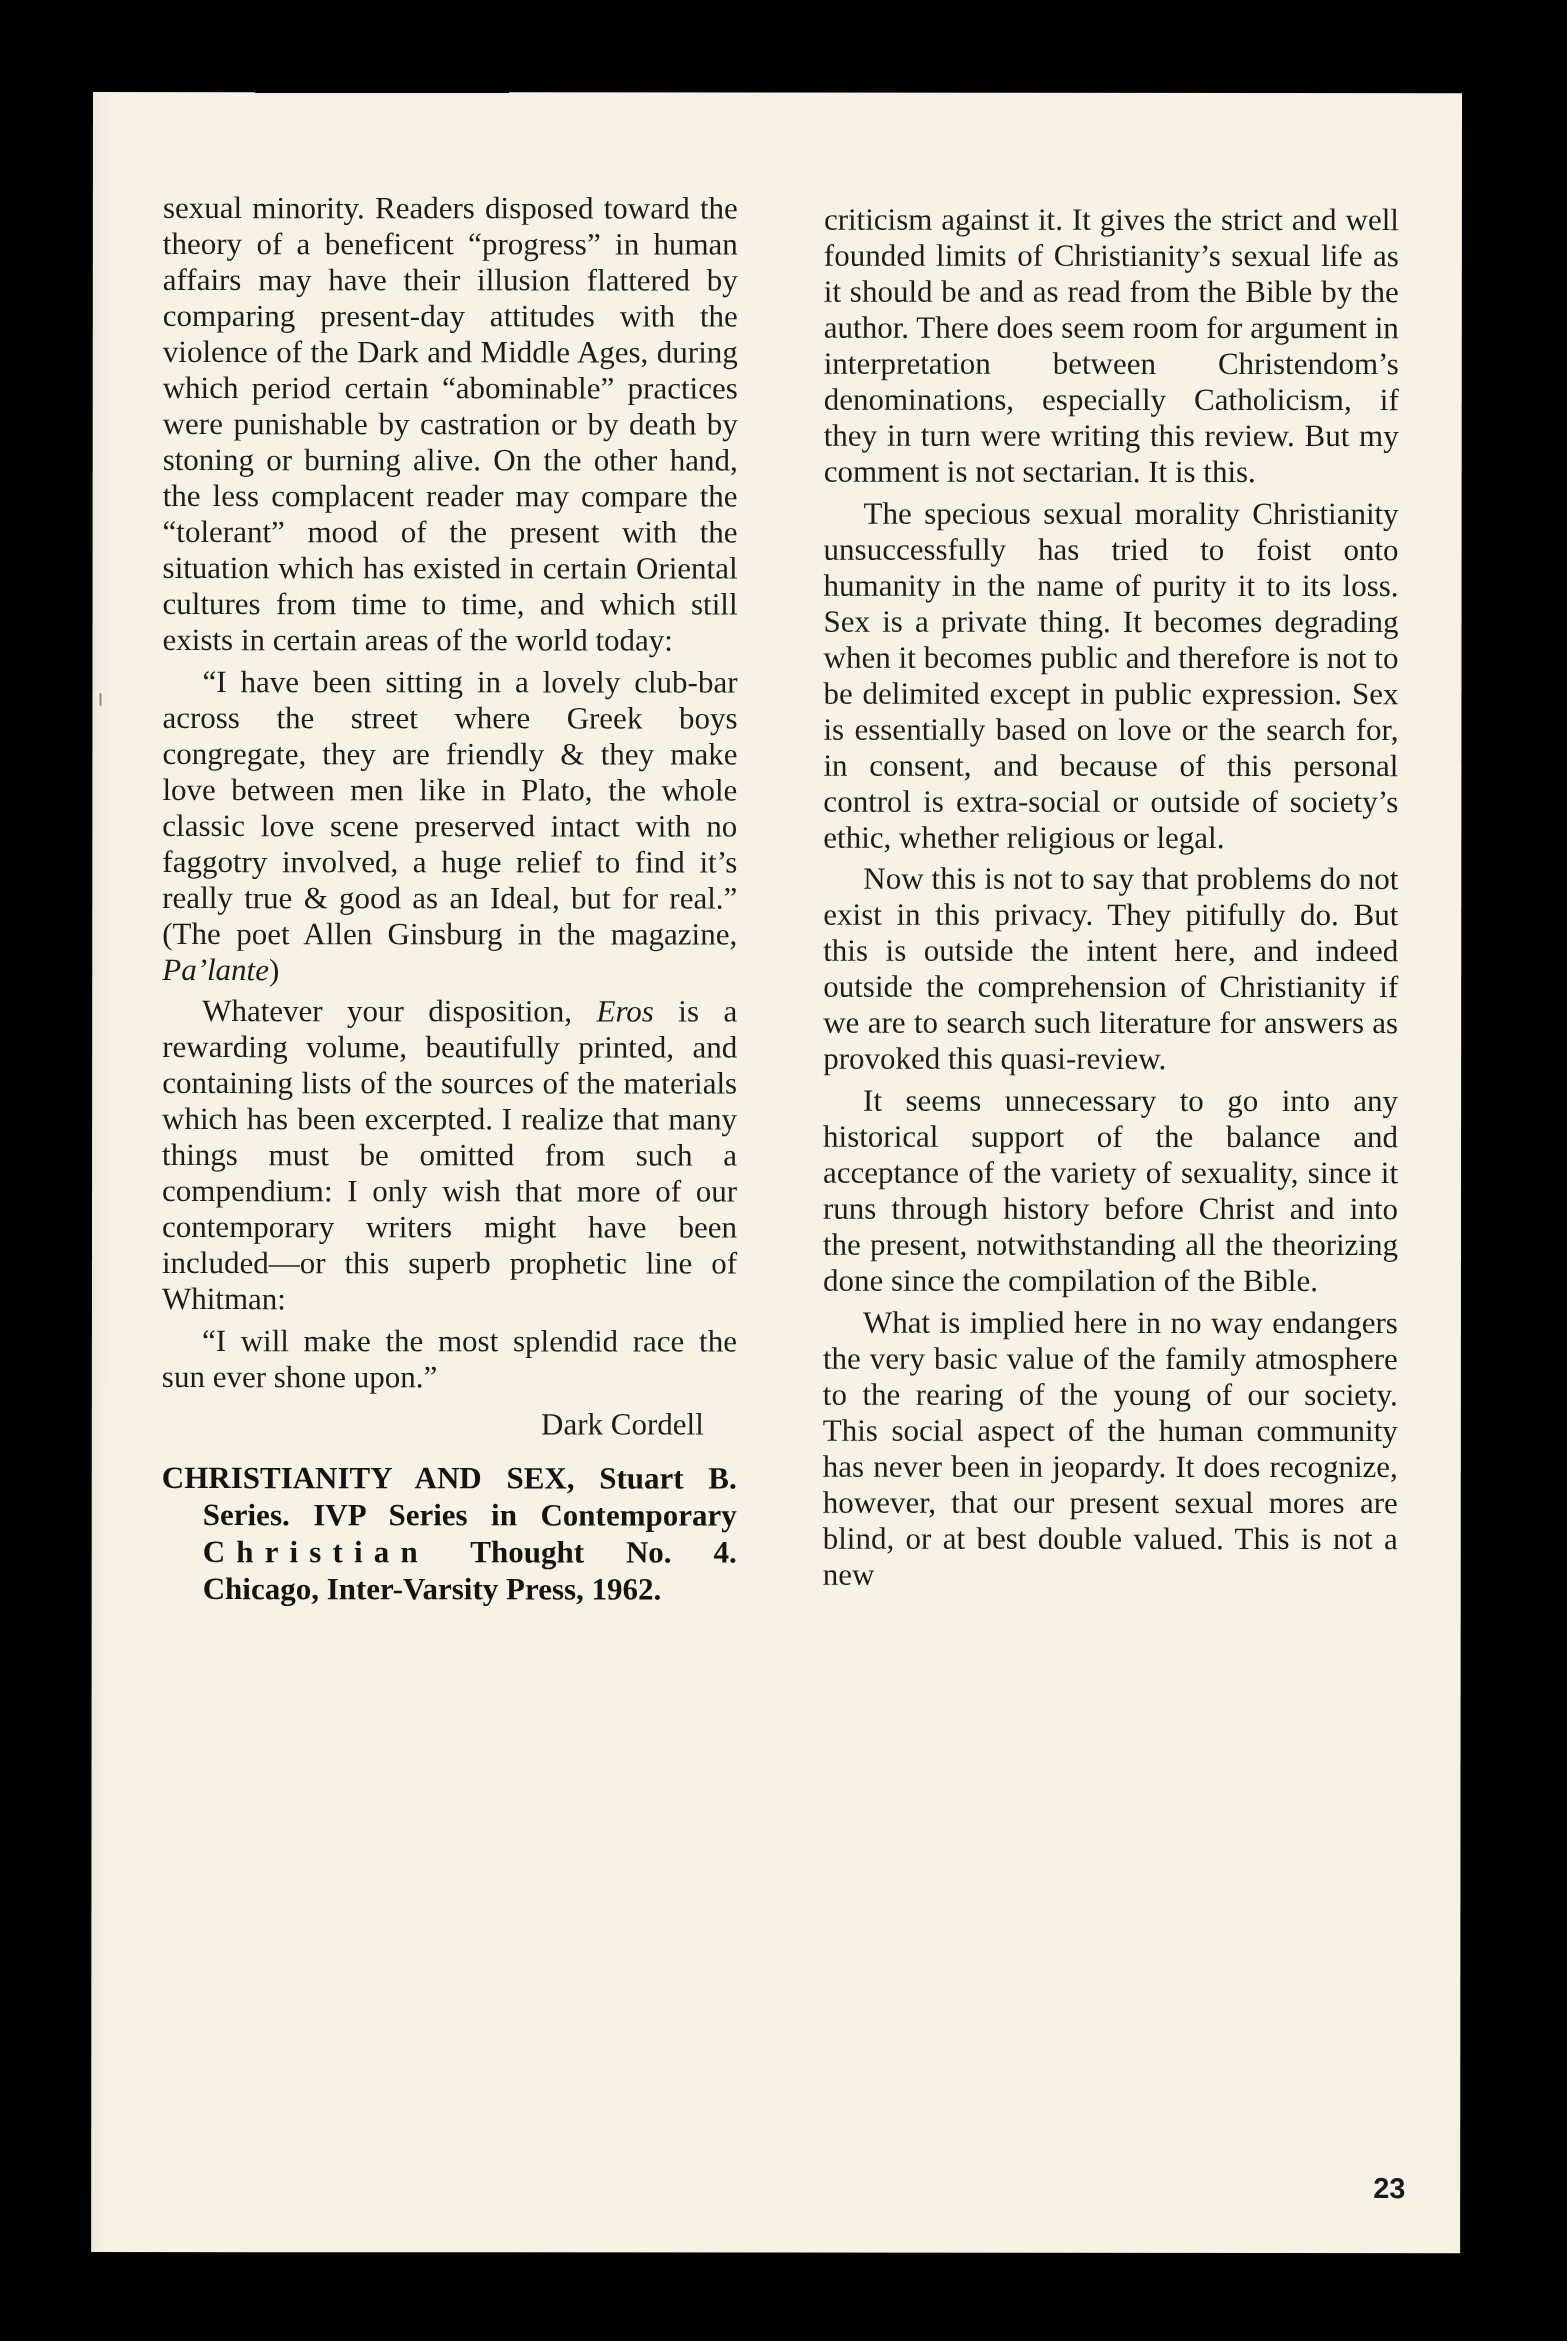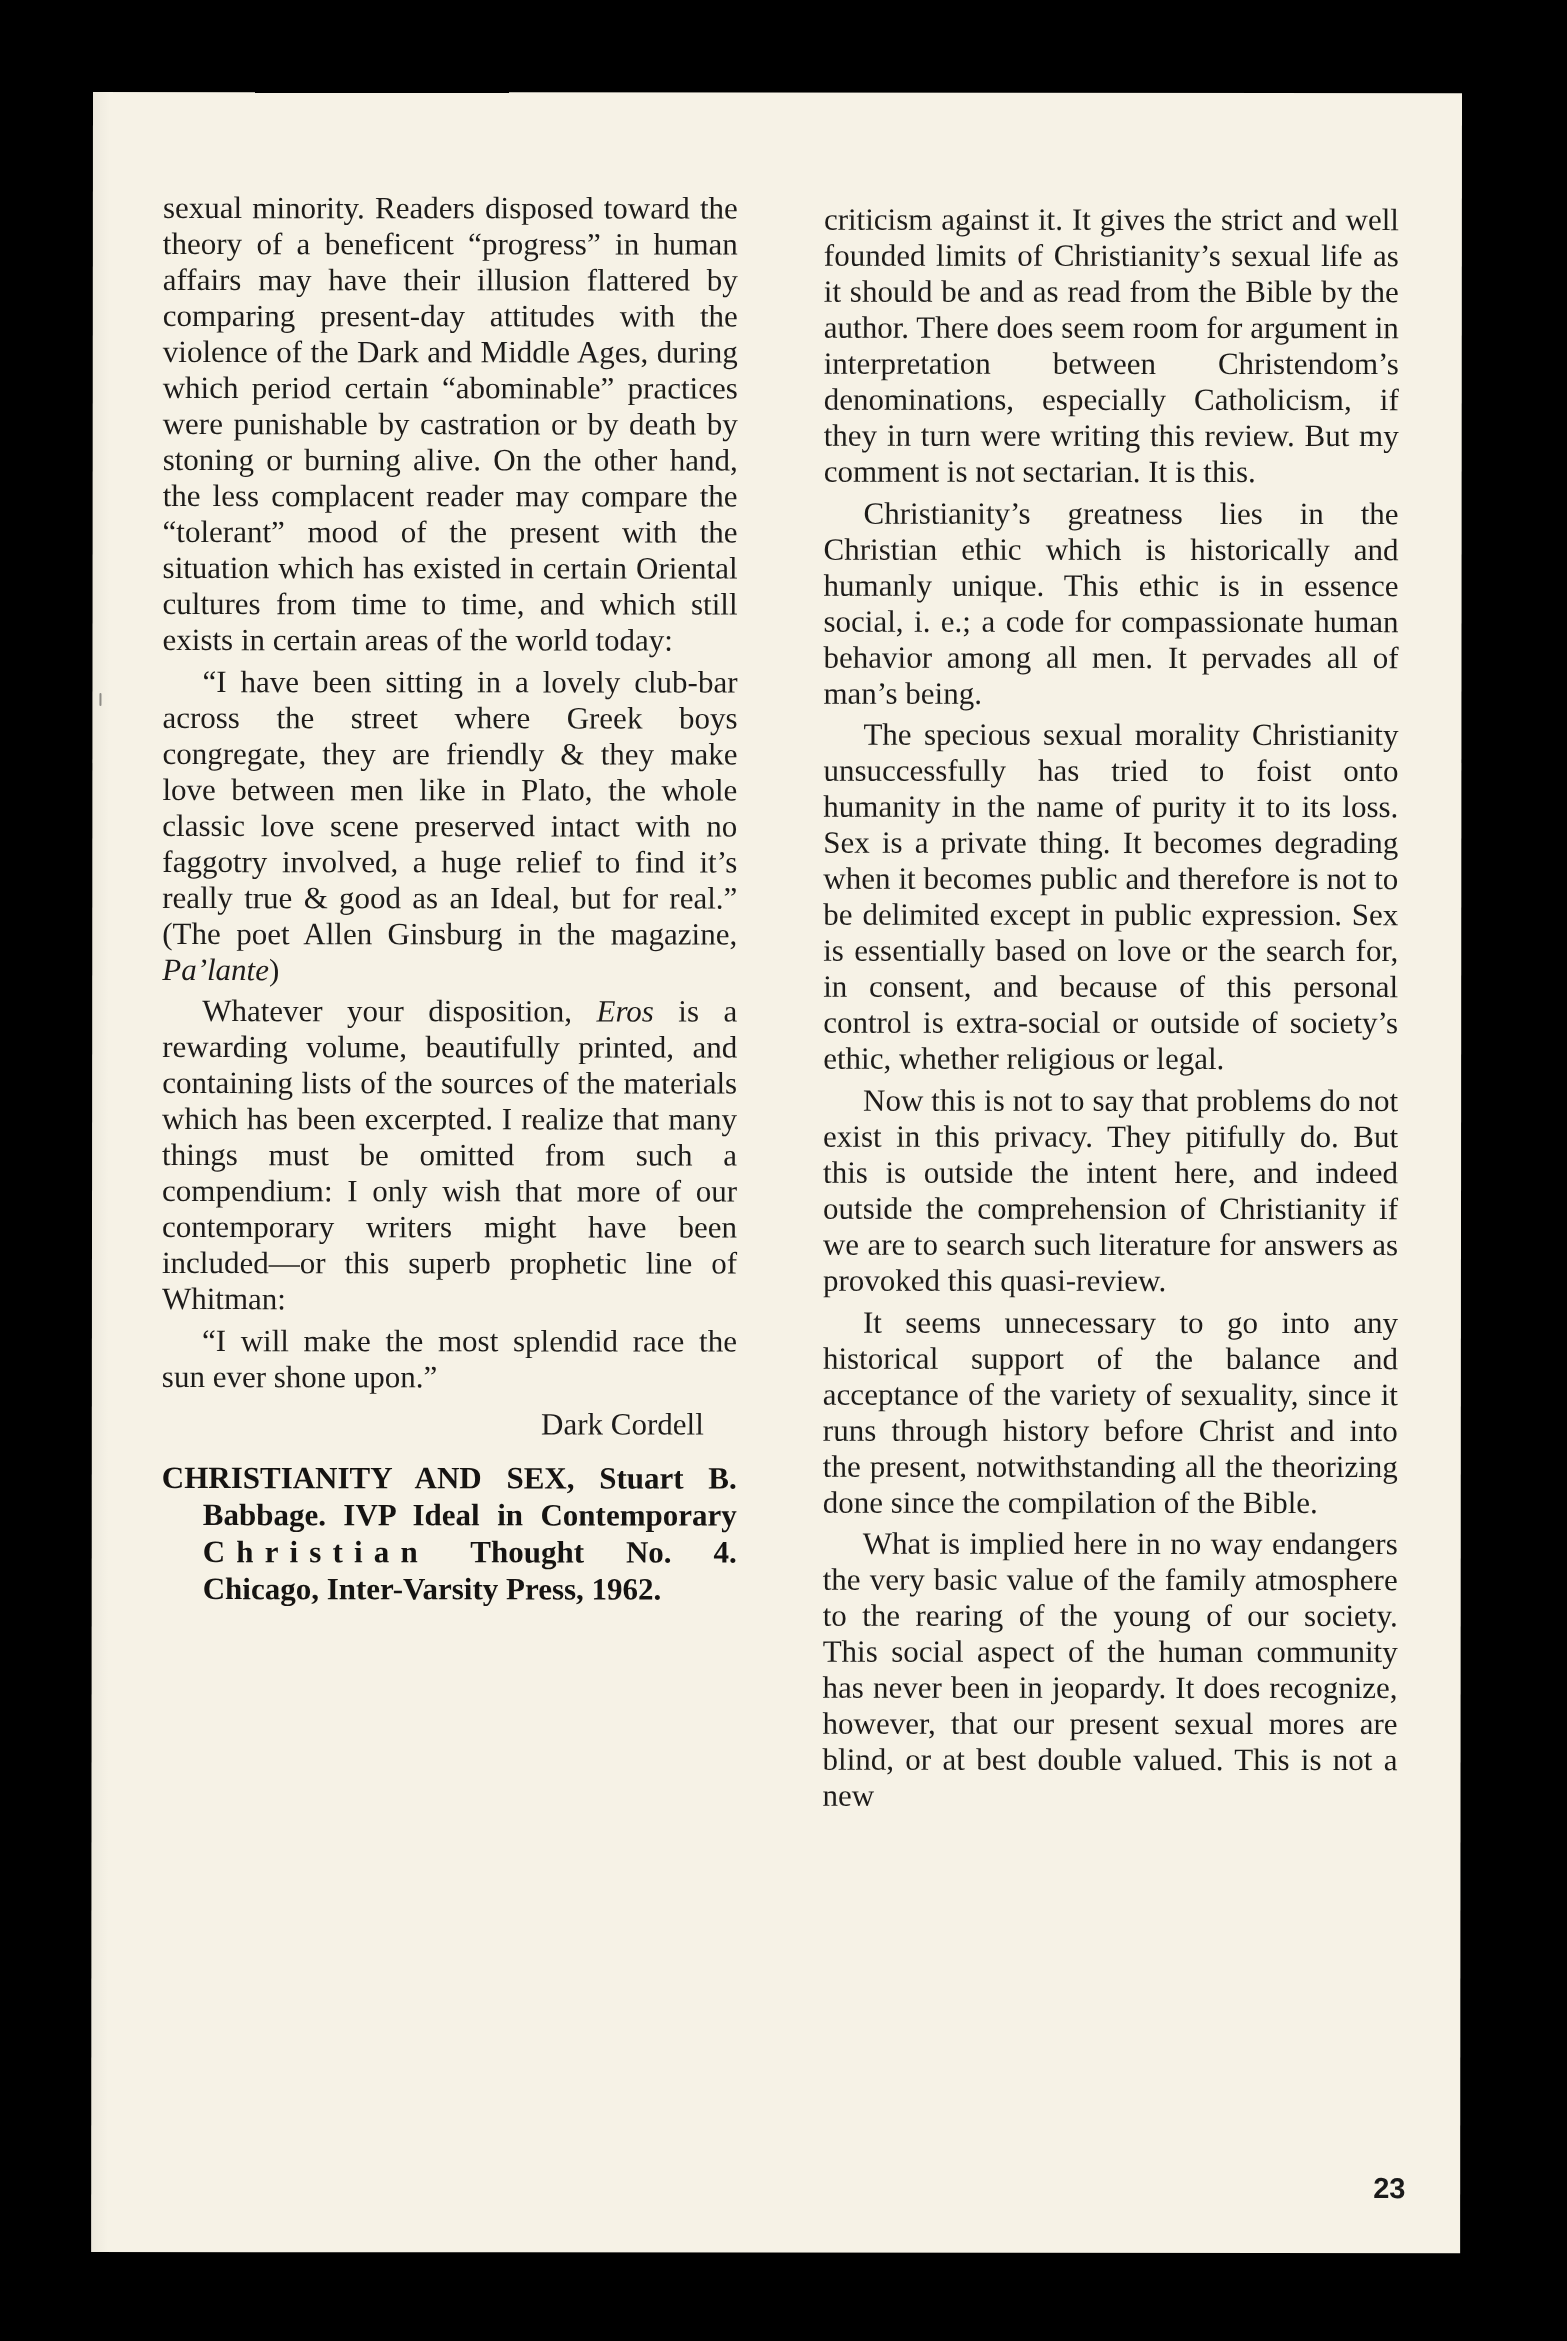--- a/index.html
+++ b/index.html
@@ -92,27 +92,26 @@
     <p class="para first">sexual minority. Readers disposed to­ward the theory of a beneficent “progress” in human affairs may have their illusion flattered by com­paring present-day attitudes with the violence of the Dark and Middle Ages, during which period certain “abominable” practices were punish­able by castration or by death by stoning or burning alive. On the other hand, the less complacent reader may compare the “tolerant” mood of the present with the situation which has existed in certain Oriental cultures from time to time, and which still exists in certain areas of the world to­day:</p>
 
     <p class="para indent"><span>“I have been sitting in a lovely club-bar across the street where Greek boys congregate, they are friendly &amp; they make love between men like in Plato, the whole classic love scene preserved intact with no faggotry in­volved, a huge relief to find it’s really true &amp; good as an Ideal, but for real.” (The poet Allen Ginsburg in the magazine, </span><i>Pa’lante</i><span>)</span></p>
 
     <p class="para indent"><span>Whatever your disposition, </span><i>Eros</i><span> is a rewarding volume, beautifully printed, and containing lists of the sources of the materials which has been excerpted. I realize that many things must be omitted from such a compendium: I only wish that more of our contemporary writers might have been included—or this superb pro­phetic line of Whitman:</span></p>
 
     <p class="para quote-line">“I will make the most splendid race the sun ever shone upon.”</p>
 
     <p class="signature">Dark Cordell</p>
 
-    <p class="heading"><span>CHRISTIANITY AND SEX, Stu­art B. Babbage. IVP Ideal in Contemporary </span><span class="spaced">Christian</span><span> Thought No. 4. Chicago, Inter-Varsity Press, 1962.</span></p>
+    <p class="heading"><span>CHRISTIANITY AND SEX, Stu­art B. Series. IVP Series in Contemporary </span><span class="spaced">Christian</span><span> Thought No. 4. Chicago, Inter-Varsity Press, 1962.</span></p>
 
   </div>
 
   <div class="column col-right">
     <p class="para first">criticism against it. It gives the strict and well founded limits of Christi­anity’s sexual life as it should be and as read from the Bible by the author. There does seem room for argument in interpretation between Christen­dom’s denominations, especially Catholicism, if they in turn were writing this review. But my comment is not sectarian. It is this.</p>
-    <p class="para indent">Christianity’s greatness lies in the Christian ethic which is historically and humanly unique. This ethic is in essence social, i. e.; a code for com­passionate human behavior among all men. It pervades all of man’s being.</p>
     <p class="para indent">The specious sexual morality Chris­tianity unsuccessfully has tried to foist onto humanity in the name of purity it to its loss. Sex is a private thing. It becomes degrading when it be­comes public and therefore is not to be delimited except in public ex­pression. Sex is essentially based on love or the search for, in consent, and because of this personal control is extra-social or outside of society’s ethic, whether religious or legal.</p>
     <p class="para indent">Now this is not to say that prob­lems do not exist in this privacy. They pitifully do. But this is outside the intent here, and indeed outside the comprehension of Christianity if we are to search such literature for answers as provoked this quasi-review.</p>
     <p class="para indent">It seems unnecessary to go into any historical support of the balance and acceptance of the variety of sexu­ality, since it runs through history be­fore Christ and into the present, not­withstanding all the theorizing done since the compilation of the Bible.</p>
     <p class="para indent tight">What is implied here in no way en­dangers the very basic value of the family atmosphere to the rearing of the young of our society. This social aspect of the human community has never been in jeopardy. It does rec­ognize, however, that our present sexual mores are blind, or at best double valued. This is not a new</p>
   </div>
 
   <div class="page-number">23</div>
 </div>
 
 

